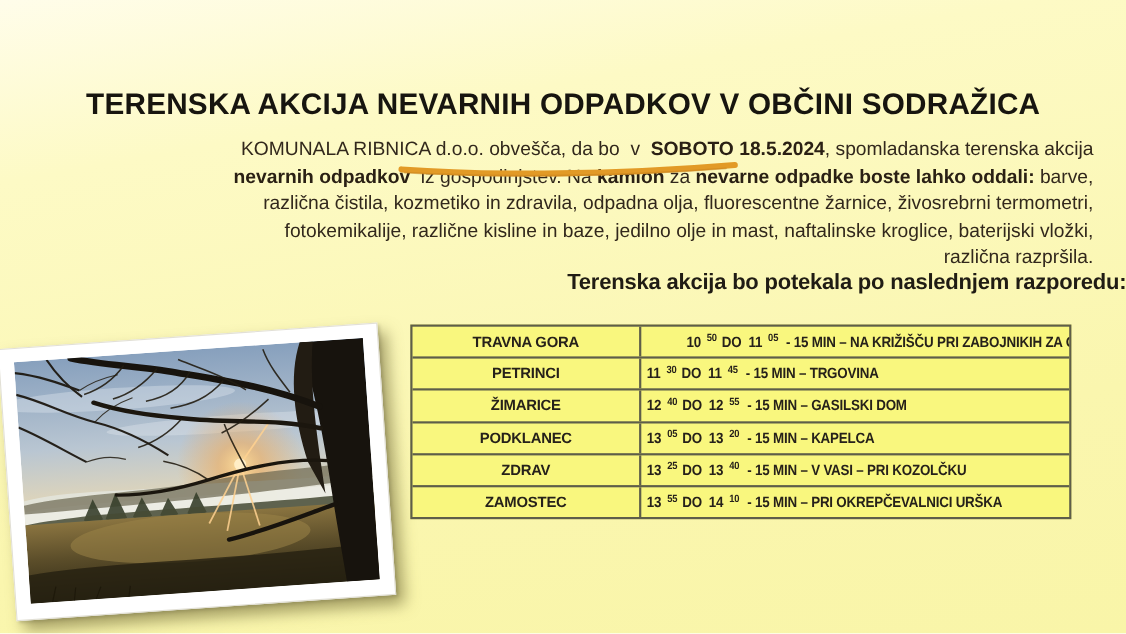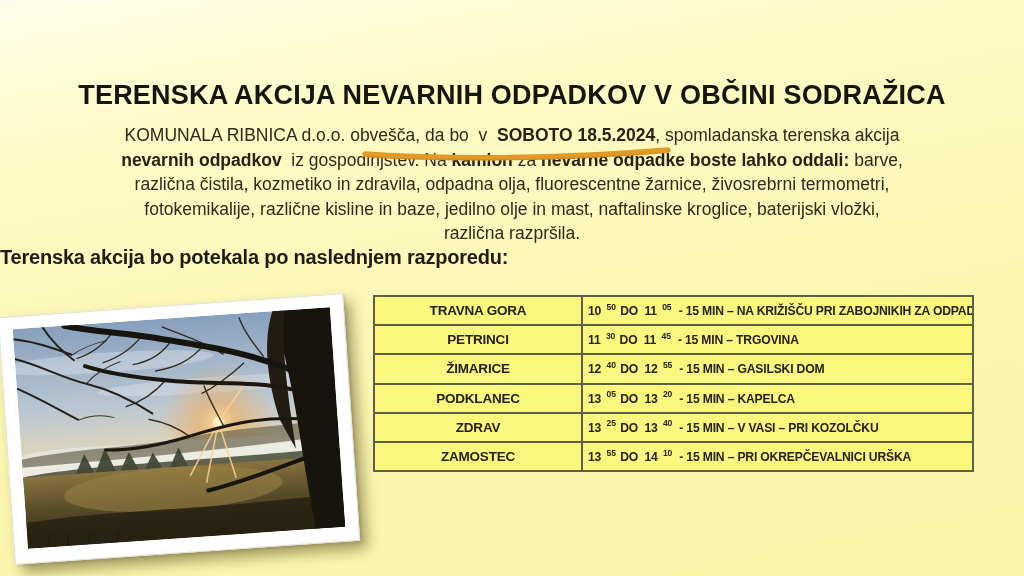--- a/index.html
+++ b/index.html
@@ -11,35 +11,35 @@
   }
   .title {
     position:absolute; top:80px; left:0; width:100%;
     text-align:center; font-size:27px; font-weight:bold; color:#17150f;
     letter-spacing:0.2px; white-space:nowrap;
   }
   .para {
     position:absolute; top:123px; left:30px; right:30px;
     font-size:17.5px; line-height:24.6px; text-align:center; color:#32281c;
   }
-  .pline { white-space:pre-wrap; }
+  .pline { white-space:pre-wrap;text-align:right; }
   .pline .b { font-weight:bold; color:#2a2014; }
   .underline-wrap { position:absolute; left:360px; top:145px; width:314px; height:20px; }
   .subtitle {
     position:absolute; top:246px; left:0; width:100%;
-    text-align:left; font-size:20px; font-weight:bold; color:#201c14;
+    text-align:right; font-size:20px; font-weight:bold; color:#201c14;
     letter-spacing:-0.2px;
   }
   
   .sched {
     position:absolute; left:373px; top:295px; width:601px;
     border:2px solid #5e5e49; background:#f9f77e; box-sizing:border-box;
   }
   .srow { display:flex; height:27.2px; border-top:2px solid #5e5e49; }
-  .srow:first-child { border-top:none; }
+  .srow:first-child { border-top:none;gap:36px; }
   .place {
     width:208px; border-right:2px solid #5e5e49; box-sizing:border-box;
     display:flex; align-items:center; justify-content:center;
     font-size:13.5px; font-weight:bold; color:#26211a; letter-spacing:-0.2px;
     white-space:pre;
   }
   .time { flex:1; display:flex; align-items:center; padding-left:5px; overflow:hidden; }
   .tscale {
     display:inline-block; white-space:pre; transform:scaleX(0.9); transform-origin:left center;
     font-size:13.5px; font-weight:bold; color:#26211a; letter-spacing:-0.2px;

